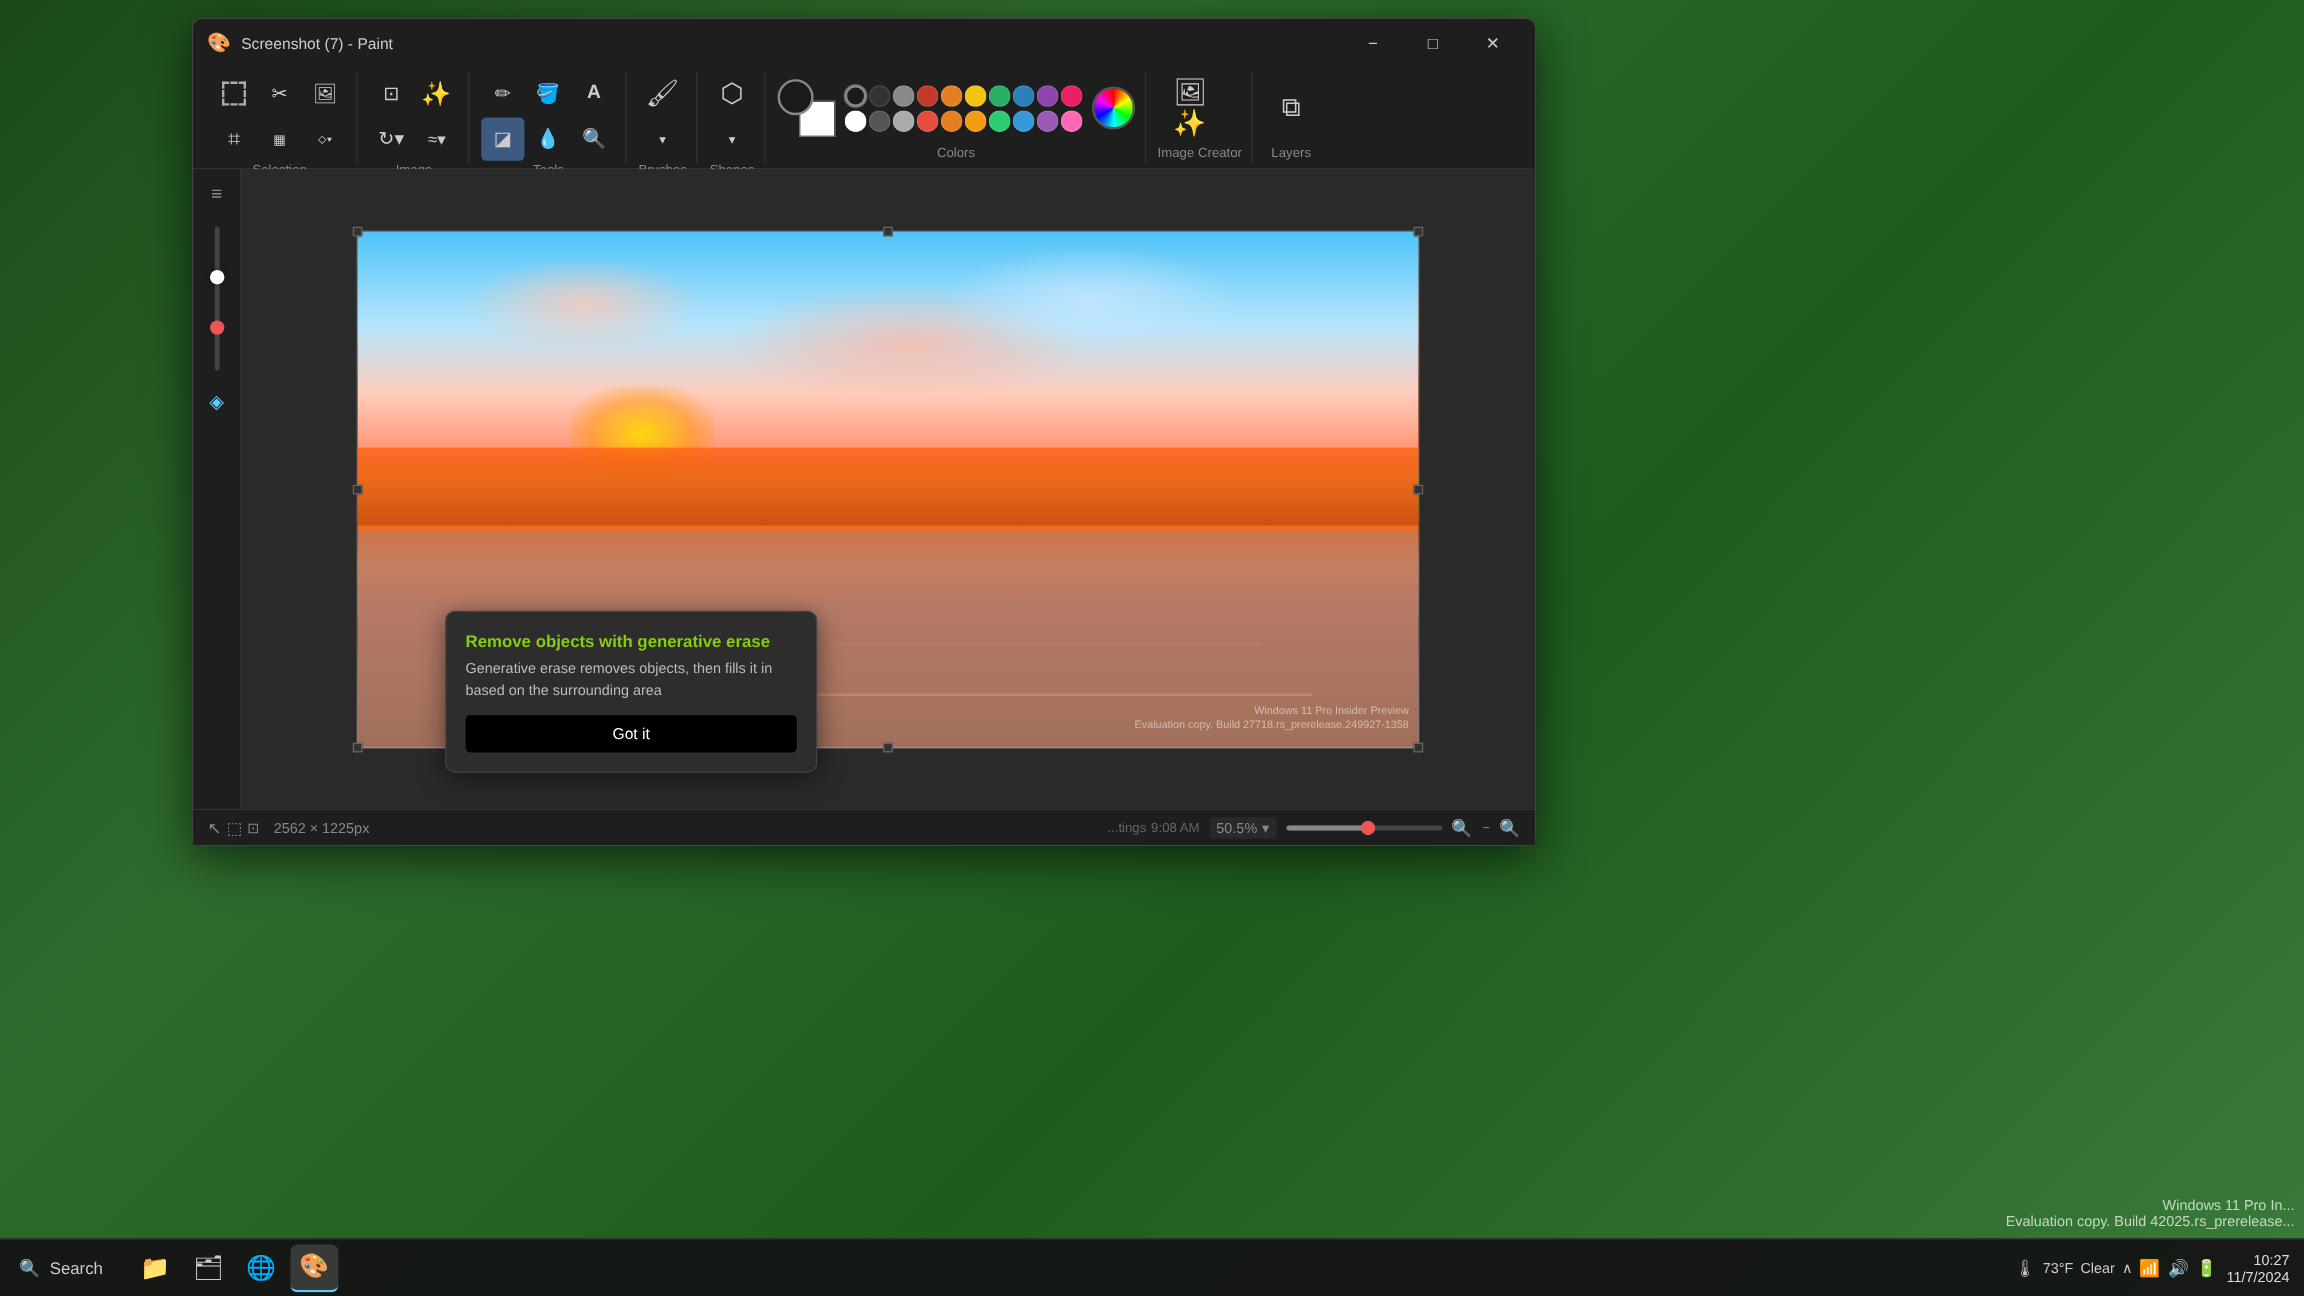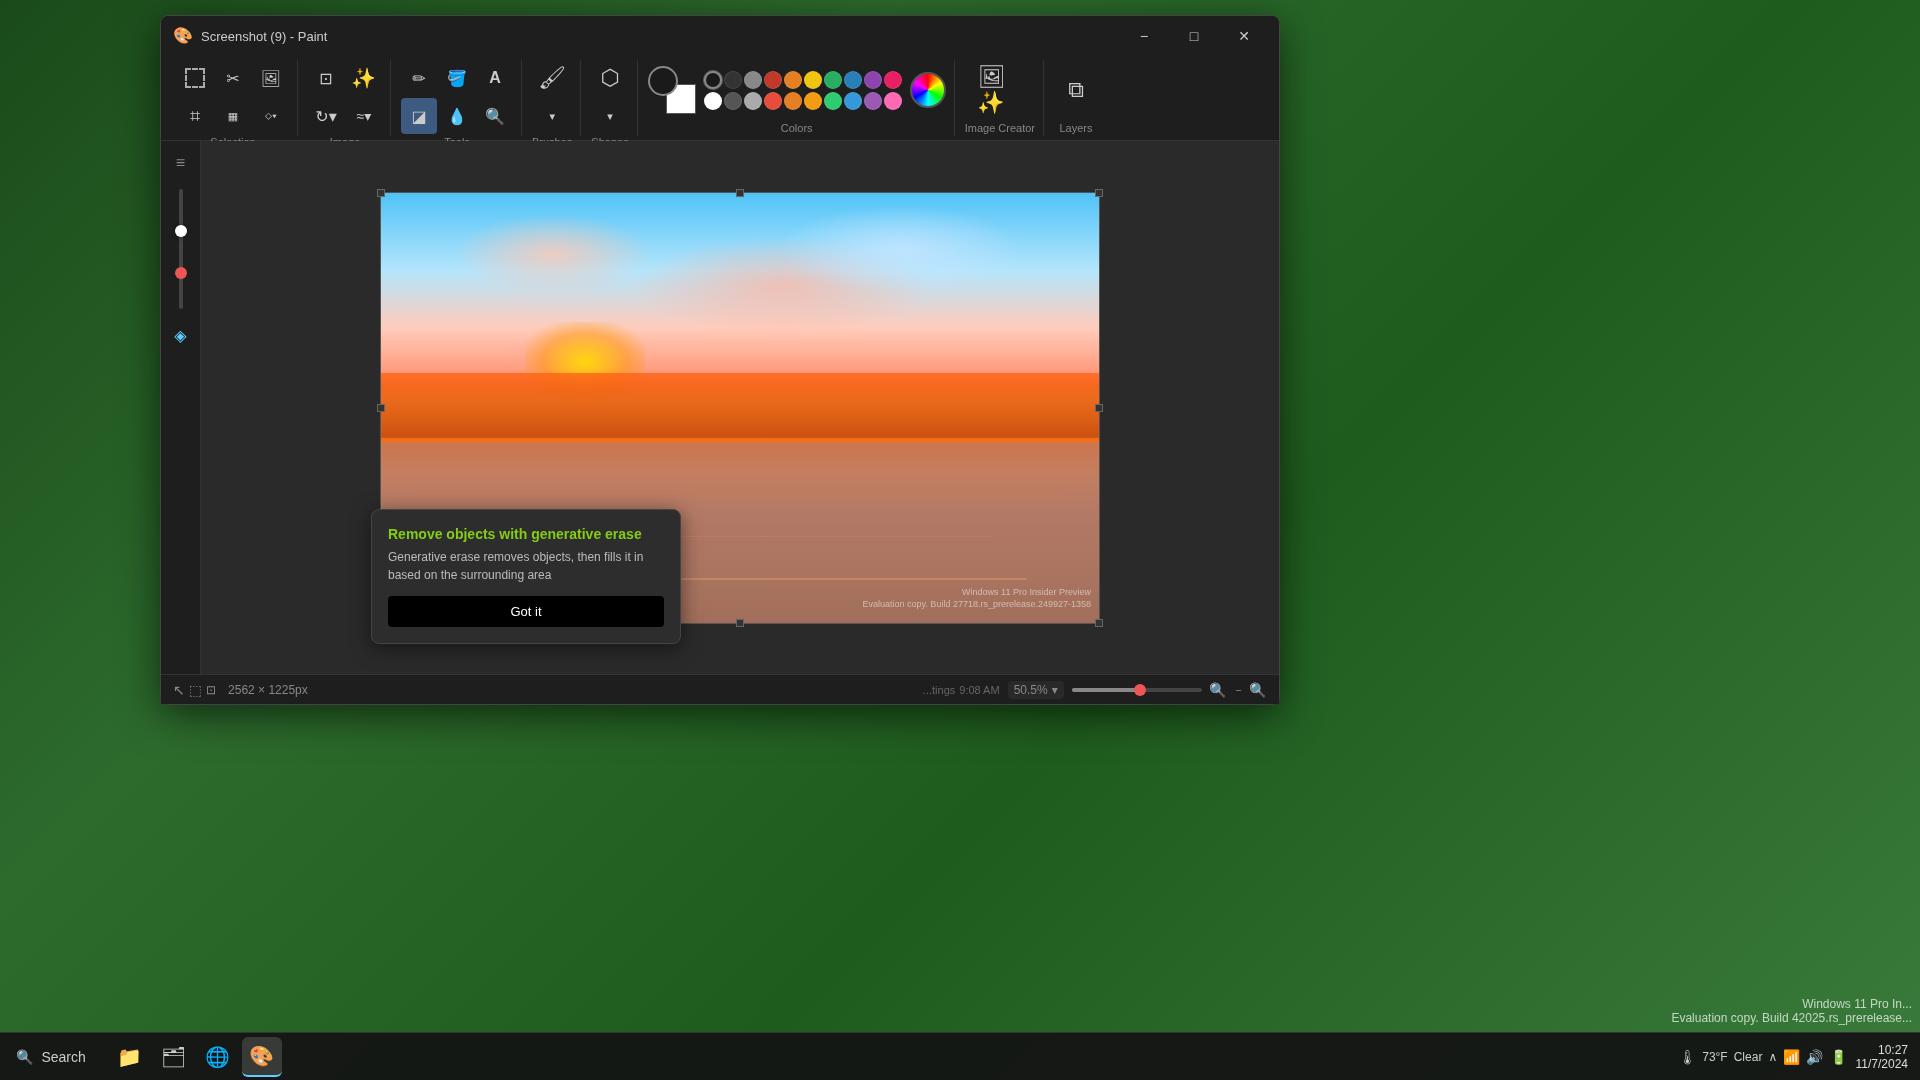--- a/index.html
+++ b/index.html
@@ -188,21 +188,21 @@
       position: absolute; left: -4px; top: 65%;
     }
 
     
     .canvas-wrapper {
       flex: 1; overflow: auto; display: flex; align-items: center; justify-content: center;
       padding: 20px;
       position: relative;
     }
     .canvas-image {
-      width: 720px; height: 432px;
+      width: 886px; height: 432px;
       position: relative;
       border: 1px solid #555;
     }
 
     
     .sunset-scene {
       width: 100%; height: 100%;
       background: linear-gradient(180deg,
         #4fc3f7 0%,
         #81d4fa 5%,
@@ -284,21 +284,21 @@
   </style>
 </head>
 <body>
 
 <div class="desktop">
 
   <div class="paint-window">
 
     <div class="title-bar">
       <div class="title-bar-icon">🎨</div>
-      <span class="title-bar-title">Screenshot (9) - Paint</span>
+      <span class="title-bar-title">Screenshot (7) - Paint</span>
       <div class="title-bar-controls">
         <div class="title-bar-btn">−</div>
         <div class="title-bar-btn">□</div>
         <div class="title-bar-btn close">✕</div>
       </div>
     </div>
 
 
     <div class="toolbar">
 

